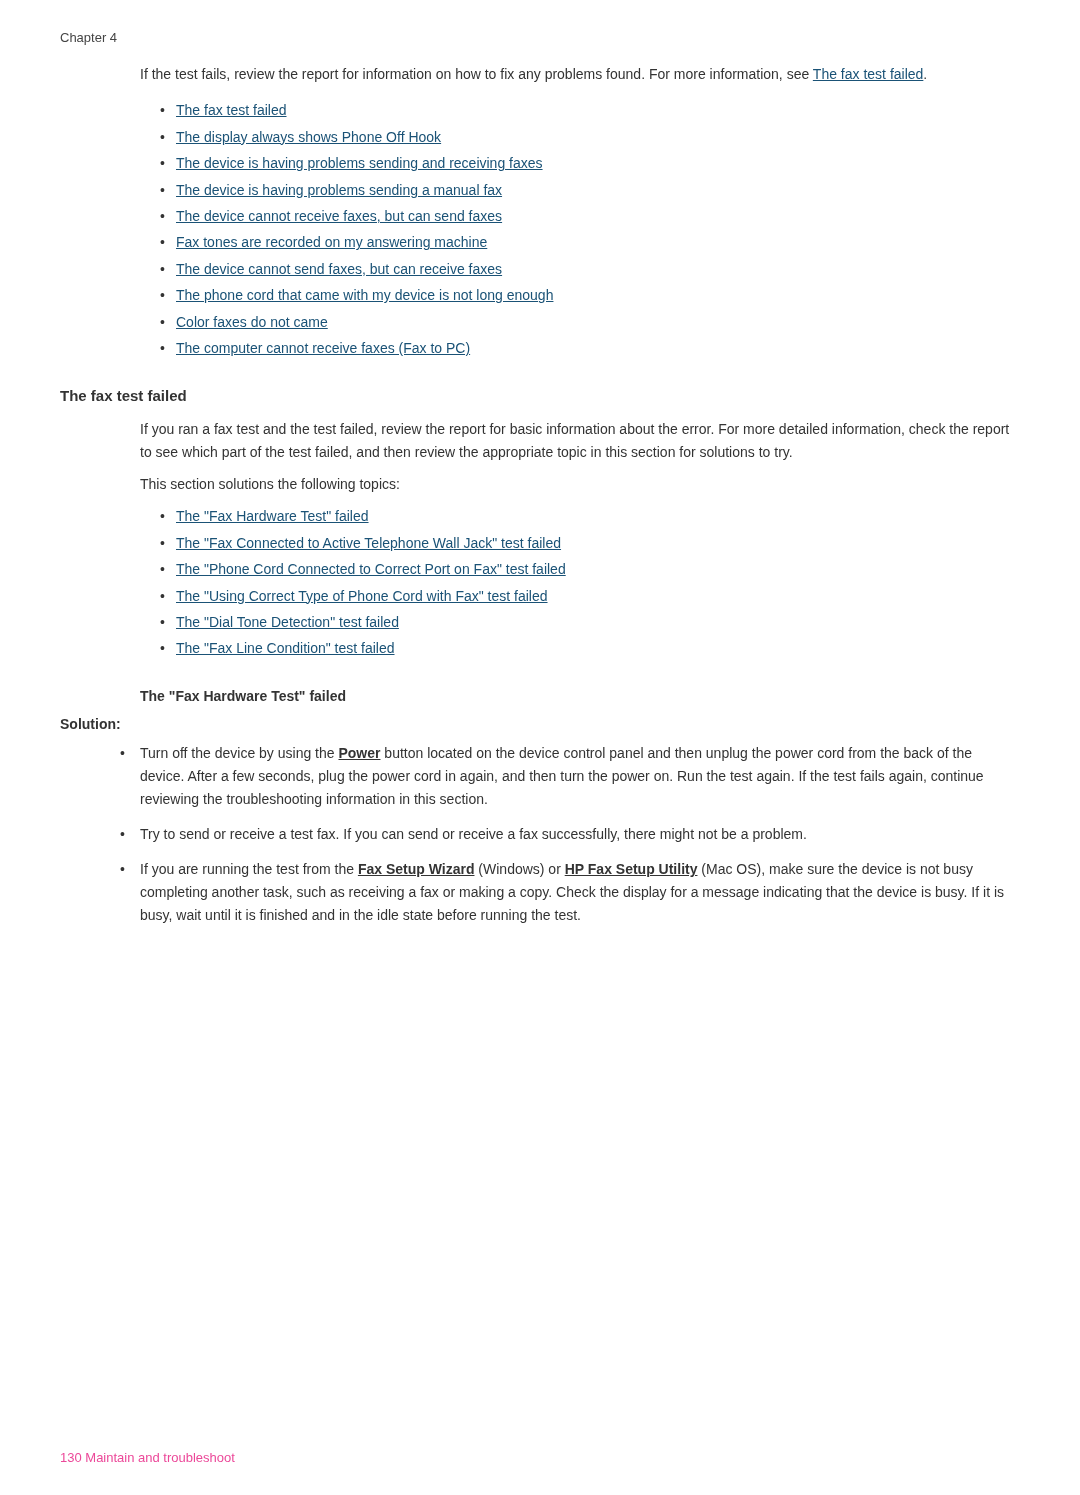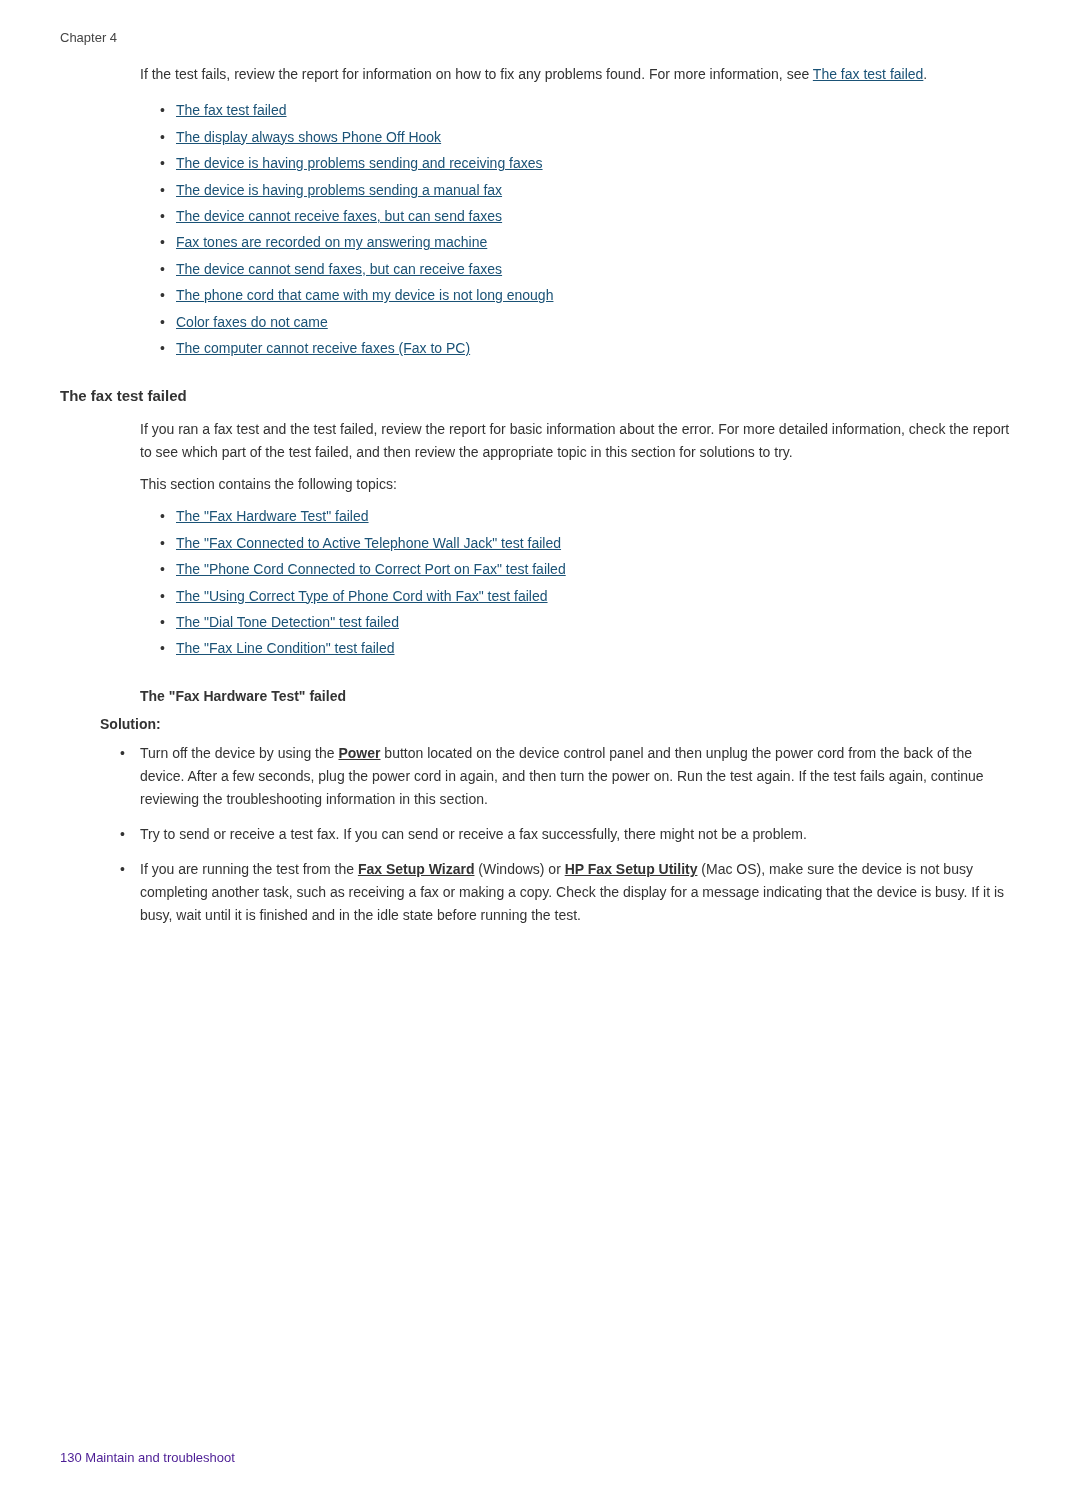--- a/index.html
+++ b/index.html
@@ -86,21 +86,20 @@
       color: #333;
       margin-bottom: 12px;
       margin-top: 20px;
     }
 
     .solution-heading {
       font-size: 14px;
       font-weight: bold;
       color: #333;
       margin-bottom: 10px;
-      margin-left: 40px;
     }
 
     .solution-list {
       margin-left: 60px;
       list-style: none;
     }
 
     .solution-list li {
       position: relative;
       padding-left: 20px;
@@ -119,21 +118,21 @@
     .solution-list li b {
       font-weight: bold;
       text-decoration: underline;
     }
 
     .footer {
       position: fixed;
       bottom: 30px;
       left: 60px;
       font-size: 13px;
-      color: #4c1d95;
+      color: #ec4899;
     }
   </style>
 </head>
 <body>
 
 <div class="chapter-label">Chapter 4</div>
 
 <div class="intro-text">
   <span>If the test fails, review the report for information on how to fix any problems found. For more information, see </span><a href="#">The fax test failed</a><span>.</span>
 </div>
@@ -148,21 +147,21 @@
   <li><a href="#">The device cannot send faxes, but can receive faxes</a></li>
   <li><a href="#">The phone cord that came with my device is not long enough</a></li>
   <li><a href="#">Color faxes do not came</a></li>
   <li><a href="#">The computer cannot receive faxes (Fax to PC)</a></li>
 </ul>
 
 <div>
   <div class="section-heading">The fax test failed</div>
   <div class="section-body">
     <p>If you ran a fax test and the test failed, review the report for basic information about the error. For more detailed information, check the report to see which part of the test failed, and then review the appropriate topic in this section for solutions to try.</p>
-    <p>This section contains the following topics:</p>
+    <p>This section solutions the following topics:</p>
     <ul class="bullet-list" style="margin-left: 20px;">
       <li><a href="#">The "Fax Hardware Test" failed</a></li>
       <li><a href="#">The "Fax Connected to Active Telephone Wall Jack" test failed</a></li>
       <li><a href="#">The "Phone Cord Connected to Correct Port on Fax" test failed</a></li>
       <li><a href="#">The "Using Correct Type of Phone Cord with Fax" test failed</a></li>
       <li><a href="#">The "Dial Tone Detection" test failed</a></li>
       <li><a href="#">The "Fax Line Condition" test failed</a></li>
     </ul>
   </div>
 </div>

